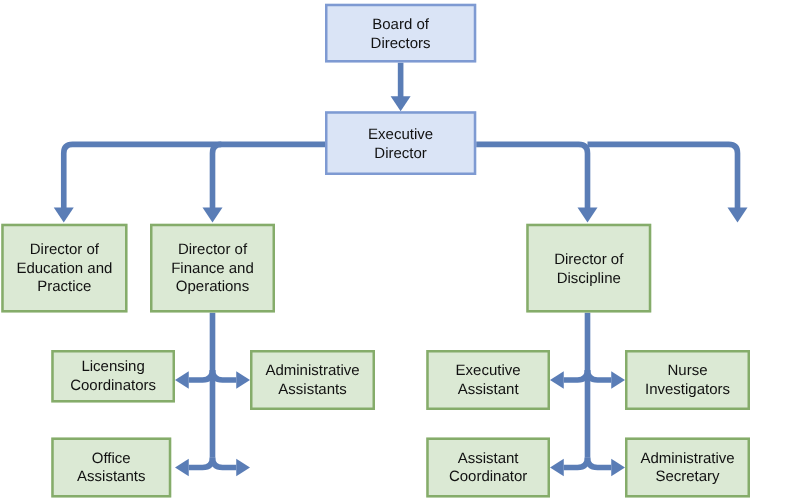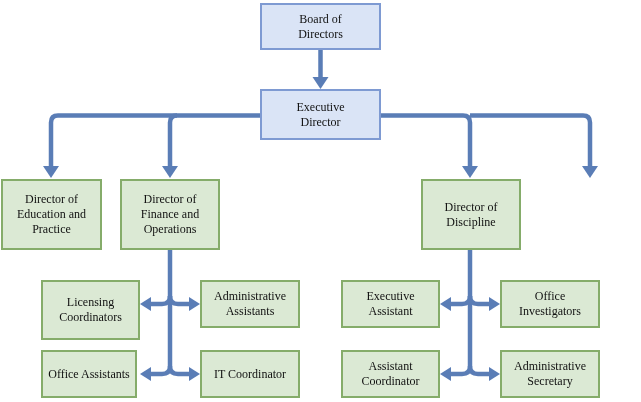--- a/index.html
+++ b/index.html
@@ -2,21 +2,21 @@
 <html style="--background: #ffffff; --node-blue-fill: #dae4f6; --node-blue-border: #7e9ad2; --node-green-fill: #dbe9d4; --node-green-border: #85ac6a; --connector: #5a7db6; --text: #111111;"><head>
 <meta charset="utf-8">
 <style>
   html, body { margin: 0; padding: 0; background: #ffffff; }
   .canvas {
     position: relative;
     width: 641px;
     height: 402px;
     background: #ffffff;
     overflow: hidden;
-    font-family: Liberation Serif, serif;
+    font-family: Liberation Sans, sans-serif;
   }
   .connector-layer {
     position: absolute;
     left: 0; top: 0;
     width: 641px; height: 402px;
   }
   .edge path {
     stroke: var(--connector, #5a7db6);
     stroke-width: 4.5;
     fill: none;
@@ -152,45 +152,42 @@
 Finance and
 Operations</span>
   </div>
 
   <div class="node green" style="left:421px; top:179px; width:100px; height:71px">
     <span class="lbl">Director of
 Discipline</span>
   </div>
 
 
-  <div class="node green" style="left:41px; top:280px; width:99px; height:60px">
+  <div class="node green" style="left:41px; top:280px; width:99px; height:42px">
     <span class="lbl">Licensing
 Coordinators</span>
   </div>
 
   <div class="node green" style="left:200px; top:280px; width:100px; height:48px">
     <span class="lbl">Administrative
 Assistants</span>
   </div>
 
   <div class="node green" style="left:41px; top:350px; width:96px; height:48px">
     <span class="lbl">Office Assistants</span>
   </div>
 
-  <div class="node green" style="left:200px; top:350px; width:100px; height:48px">
-    <span class="lbl">IT Coordinator</span>
-  </div>
 
   <div class="node green" style="left:341px; top:280px; width:99px; height:48px">
     <span class="lbl">Executive
 Assistant</span>
   </div>
 
   <div class="node green" style="left:500px; top:280px; width:100px; height:48px">
-    <span class="lbl">Office
+    <span class="lbl">Nurse
 Investigators</span>
   </div>
 
   <div class="node green" style="left:341px; top:350px; width:99px; height:48px">
     <span class="lbl">Assistant
 Coordinator</span>
   </div>
 
   <div class="node green" style="left:500px; top:350px; width:100px; height:48px">
     <span class="lbl">Administrative

